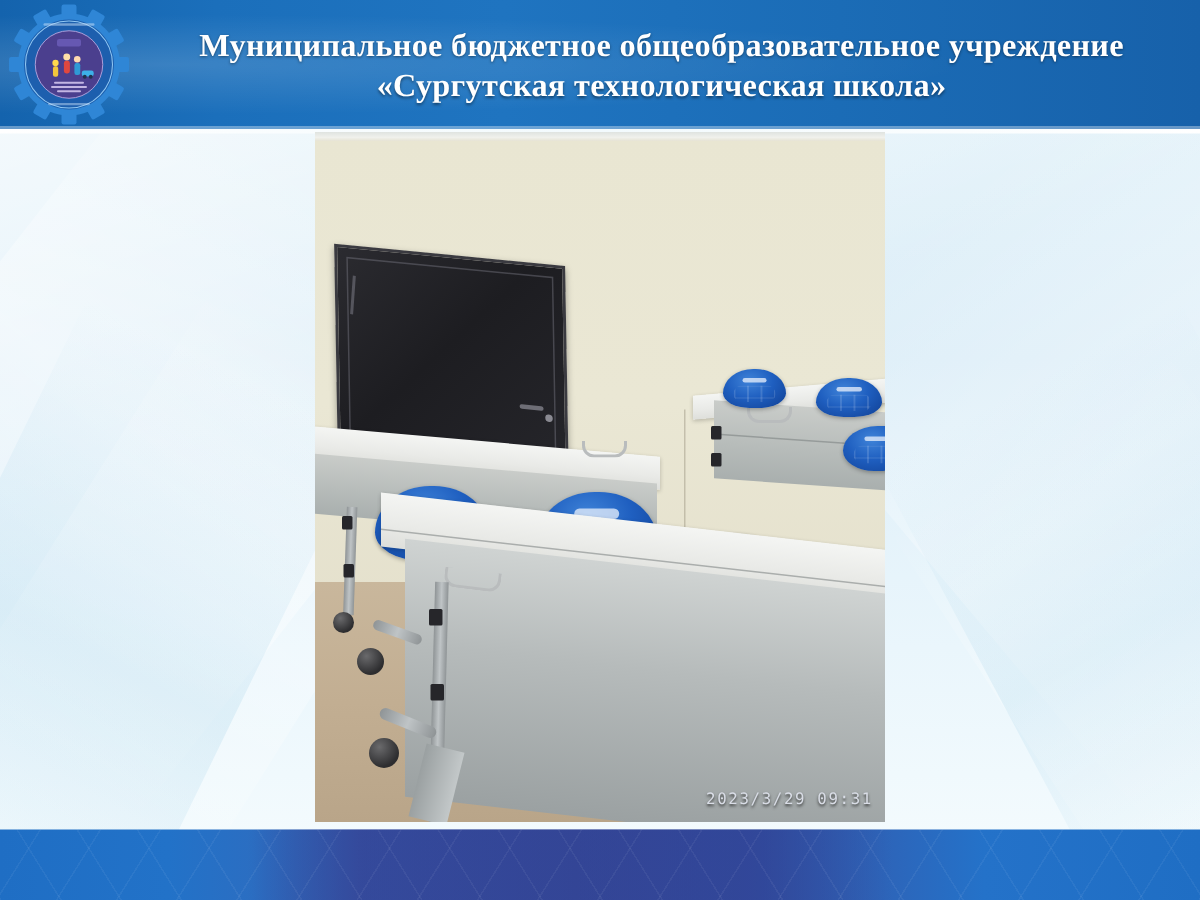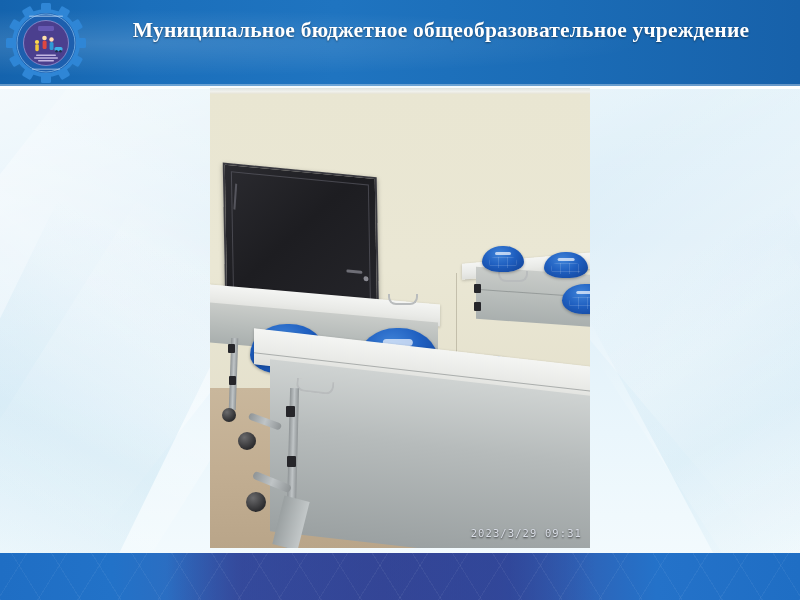--- a/index.html
+++ b/index.html
@@ -323,20 +323,21 @@
           <rect x="-10" y="11.5" width="20" height="1.4" rx="0.7"></rect>
           <rect x="-12" y="14.3" width="24" height="1.4" rx="0.7"></rect>
           <rect x="-8" y="17.1" width="16" height="1.4" rx="0.7"></rect>
         </g>
       </g>
     </svg>
   </div>
 
   <div class="title-block">
     <span class="title-line1">Муниципальное бюджетное общеобразовательное учреждение</span>
+    <span class="title-line2">«Сургутская технологическая школа»</span>
   </div>
 
   <div class="photo">
     <div class="photo-inner">
 
       <div class="wall"></div>
       <div class="wall-top-trim"></div>
       <div class="wall-seam"></div>
       <div class="floor"></div>
 

